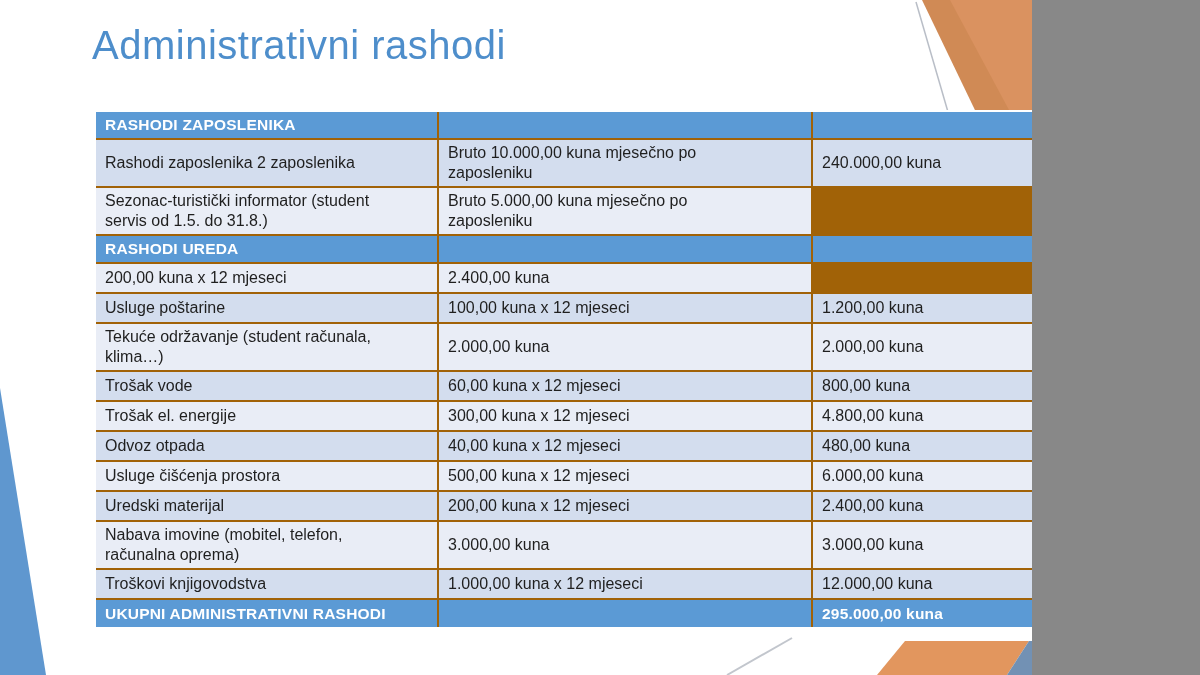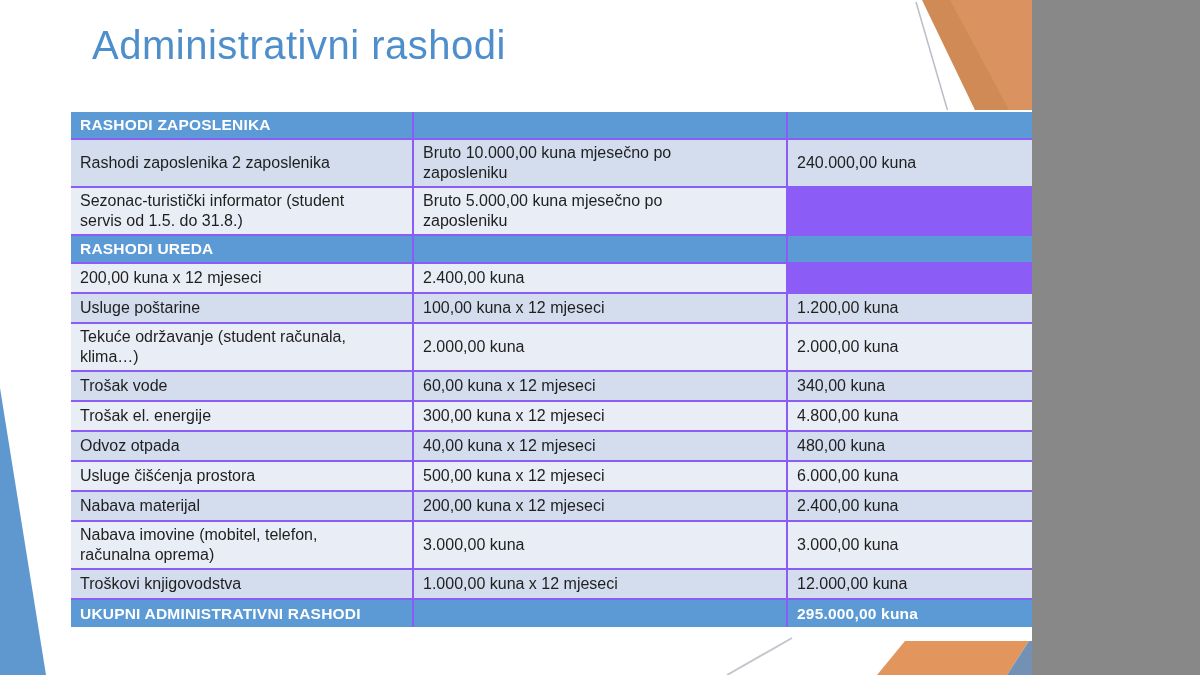--- a/index.html
+++ b/index.html
@@ -10,22 +10,22 @@
     overflow:hidden;
     font-family:"Liberation Sans","DejaVu Sans",sans-serif;
   }
   .bg{position:absolute;inset:0;width:1200px;height:675px;}
   .title{
     position:absolute;left:92px;top:22px;margin:0;
     font-size:40px;font-weight:400;line-height:46px;
     color:#4e8ecb;letter-spacing:0.5px;
   }
   .expenses-table{
-    position:absolute;left:69px;top:110px;width:1035px;
-    background:#8b5cf6;
+    position:absolute;left:94px;top:110px;width:1035px;
+    background:#a16207;
     border:2px solid #ffffff;
     box-sizing:border-box;
   }
   .t-row{
     display:grid;
     grid-template-columns:341px 372px 316px;
     gap:2px;
     margin-bottom:2px;
   }
   .t-row:last-child{margin-bottom:0;}
@@ -112,39 +112,39 @@
       </div>
       <div class="t-row row-light">
         <div class="cell c1">Tekuće održavanje (student računala,
 klima…)</div>
         <div class="cell c2">2.000,00 kuna</div>
         <div class="cell c3">2.000,00 kuna</div>
       </div>
       <div class="t-row row-dark">
         <div class="cell c1">Trošak vode</div>
         <div class="cell c2">60,00 kuna x 12 mjeseci</div>
-        <div class="cell c3">340,00 kuna</div>
+        <div class="cell c3">800,00 kuna</div>
       </div>
       <div class="t-row row-light">
         <div class="cell c1">Trošak el. energije</div>
         <div class="cell c2">300,00 kuna x 12 mjeseci</div>
         <div class="cell c3">4.800,00 kuna</div>
       </div>
       <div class="t-row row-dark">
         <div class="cell c1">Odvoz otpada</div>
         <div class="cell c2">40,00 kuna x 12 mjeseci</div>
         <div class="cell c3">480,00 kuna</div>
       </div>
       <div class="t-row row-light">
         <div class="cell c1">Usluge čišćenja prostora</div>
         <div class="cell c2">500,00 kuna x 12 mjeseci</div>
         <div class="cell c3">6.000,00 kuna</div>
       </div>
       <div class="t-row row-dark">
-        <div class="cell c1">Nabava materijal</div>
+        <div class="cell c1">Uredski materijal</div>
         <div class="cell c2">200,00 kuna x 12 mjeseci</div>
         <div class="cell c3">2.400,00 kuna</div>
       </div>
       <div class="t-row row-light">
         <div class="cell c1">Nabava imovine (mobitel, telefon,
 računalna oprema)</div>
         <div class="cell c2">3.000,00 kuna</div>
         <div class="cell c3">3.000,00 kuna</div>
       </div>
       <div class="t-row row-dark">

